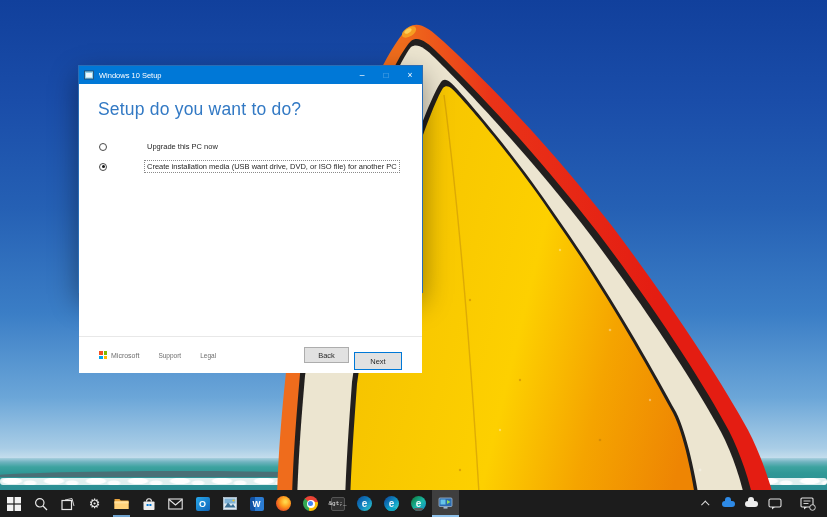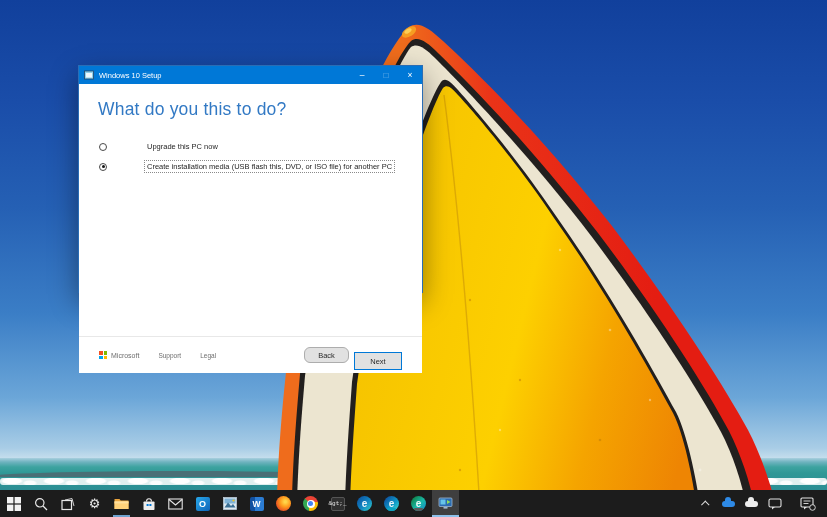--- a/index.html
+++ b/index.html
@@ -43,21 +43,21 @@
   .opt .olabel.focus{border-color:#8a8a8a;}
   .foot-line{position:absolute;left:0;right:0;bottom:36px;border-top:1px solid #e8e8e8;}
   .dfooter{position:absolute;left:0;right:0;bottom:0;height:36px;display:flex;align-items:center;
     padding:0 20px;}
   .mslogo{width:8px;height:8px;display:grid;grid-template-columns:3.5px 3.5px;grid-gap:1px;flex:0 0 auto;}
   .mslogo i{display:block;width:3.5px;height:3.5px;}
   .brand{font-size:7px;color:#6e6e6e;margin-left:4px;}
   .flink{font-size:6.5px;color:#6e6e6e;margin-left:19px;text-decoration:none;cursor:pointer;}
   .btn{position:absolute;height:16px;background:#e1e1e1;border:1px solid #adadad;color:#2b2b2b;
     font-size:7.5px;font-family:inherit;display:flex;align-items:center;justify-content:center;cursor:pointer;}
-  .btn-back{right:73px;bottom:10px;width:45px;border-radius:6px;}
+  .btn-back{right:73px;bottom:10px;width:45px;}
   .btn-next{right:20px;bottom:3px;width:48px;height:18px;border:1px solid #0078d7;}
 
   
   .taskbar{position:absolute;left:0;top:490px;width:827px;height:27px;background:#1c1c1c;
     display:flex;align-items:stretch;}
   .tcell{width:27px;height:27px;display:flex;align-items:center;justify-content:center;
     position:relative;cursor:pointer;flex:0 0 auto;}
   .tcell.open::after{content:"";position:absolute;left:5px;right:5px;bottom:0;height:2px;background:#6fa3cf;}
   .tcell.active{background:#3f3f3f;}
   .tcell.active::after{content:"";position:absolute;left:0;right:0;bottom:0;height:2px;background:#8ec1ea;}
@@ -165,29 +165,29 @@
         <rect x="2" y="3" width="6" height="4.5" fill="#ffffff" opacity="0.85"></rect>
       </svg>
       <span class="ttl">Windows 10 Setup</span>
       <div class="caption-btns">
         <div class="cbtn">–</div>
         <div class="cbtn dim">□</div>
         <div class="cbtn">×</div>
       </div>
     </div>
     <div class="dbody">
-      <h1 class="heading">What do you this to do?</h1>
+      <h1 class="heading">Setup do you want to do?</h1>
       <div class="opts">
         <div class="opt">
           <span class="radio"></span>
           <span class="olabel">Upgrade this PC now</span>
         </div>
         <div class="opt">
           <span class="radio checked"></span>
-          <span class="olabel focus">Create installation media (USB flash this, DVD, or ISO file) for another PC</span>
+          <span class="olabel focus">Create installation media (USB want drive, DVD, or ISO file) for another PC</span>
         </div>
       </div>
       <div class="foot-line"></div>
       <div class="dfooter">
         <span class="mslogo">
           <i style="background:#f25022"></i>
             <i style="background:#7fba00"></i>
           <i style="background:#00a4ef"></i>
             <i style="background:#ffb900"></i>
         </span>

